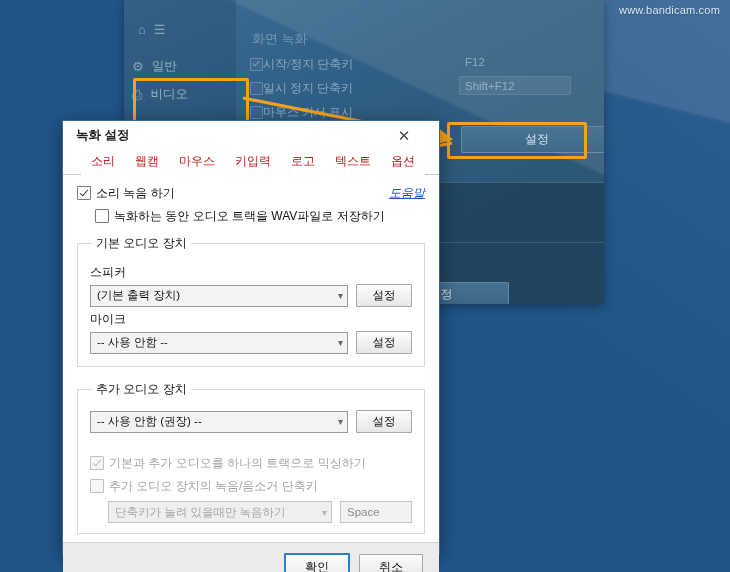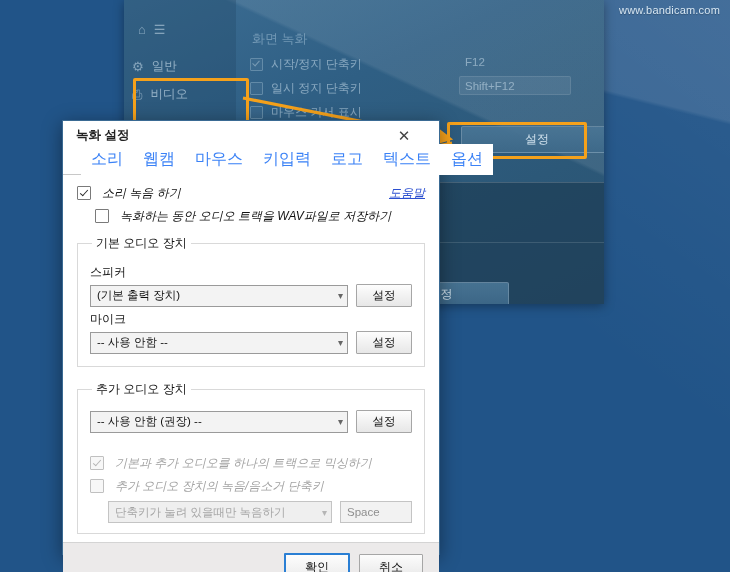--- a/index.html
+++ b/index.html
@@ -49,22 +49,22 @@
     color:#cfe2ef;font-size:12.5px;opacity:.62;
   }
   .bc-sideitem .gl{font-size:13px;opacity:.85;}
   #bc-home{top:22px;left:14px;}
   #bc-general{top:58px;}
   #bc-video{top:86px;}
   #bc-title{
     position:absolute;left:128px;top:30px;color:#bcd6e8;font-size:13px;opacity:.45;
   }
   .bc-row{
-    position:absolute;left:126px;display:flex;align-items:center;gap:8px;
-    color:#cde0ee;font-size:12px;opacity:.55;white-space:nowrap;
+    position:absolute;left:126px;display:flex;align-items:center;
+    color:#cde0ee;font-size:12px;opacity:.55;white-space:nowrap;font-family:Liberation Serif, serif;
   }
   .bc-cbx{
     width:11px;height:11px;border:1px solid #a9c4d6;opacity:.75;
     display:inline-block;background:rgba(255,255,255,.10);
     position:relative;border-radius:1px;
   }
   .bc-cbx.on:after{
     content:"";position:absolute;left:3px;top:0px;width:3px;height:6px;
     border:solid #dce9f3;border-width:0 1.6px 1.6px 0;transform:rotate(42deg);
   }
@@ -128,30 +128,30 @@
     color:#444;font-size:15px;line-height:1;cursor:default;
   }
   #tabbar{
     flex:none;height:26px;background:#ffffff;display:flex;align-items:flex-end;
     padding-left:18px;gap:0;position:relative;
   }
   #tabbar:after{
     content:"";position:absolute;left:0;right:0;bottom:0;height:1px;background:#c8c8c8;
   }
   .tab{
-    padding:4px 9px 5px;font-size:16px;color:#3b82f6;background:#fff;
+    padding:4px 9px 5px;font-size:12px;color:#b91c1c;background:#fff;
     border:1px solid transparent;border-bottom:none;position:relative;z-index:2;
     white-space:nowrap;
   }
   .tab.active{font-weight:normal;}
   #dlg-body{
     flex:1;background:#ffffff;margin:0;padding:10px 14px 8px;position:relative;
     border-bottom:1px solid #d4d4d4;
   }
-  .chk{display:flex;align-items:flex-start;gap:11px;font-size:12px;color:#111;margin-bottom:6px;font-style:italic;}
+  .chk{display:flex;align-items:flex-start;gap:5px;font-size:12px;color:#111;margin-bottom:6px;}
   .chk .box{
     width:12px;height:12px;border:1px solid #7a7a7a;background:#fff;flex:none;
     position:relative;margin-top:1px;border-radius:1px;
   }
   .chk.checked .box:after{
     content:"";position:absolute;left:3.5px;top:0.5px;width:3px;height:7px;
     border:solid #2a2a2a;border-width:0 1.7px 1.7px 0;transform:rotate(42deg);
   }
   .chk.disabled{color:#a3a3a3;}
   .chk.disabled .box{border-color:#c0c0c0;background:#f7f7f7;}

